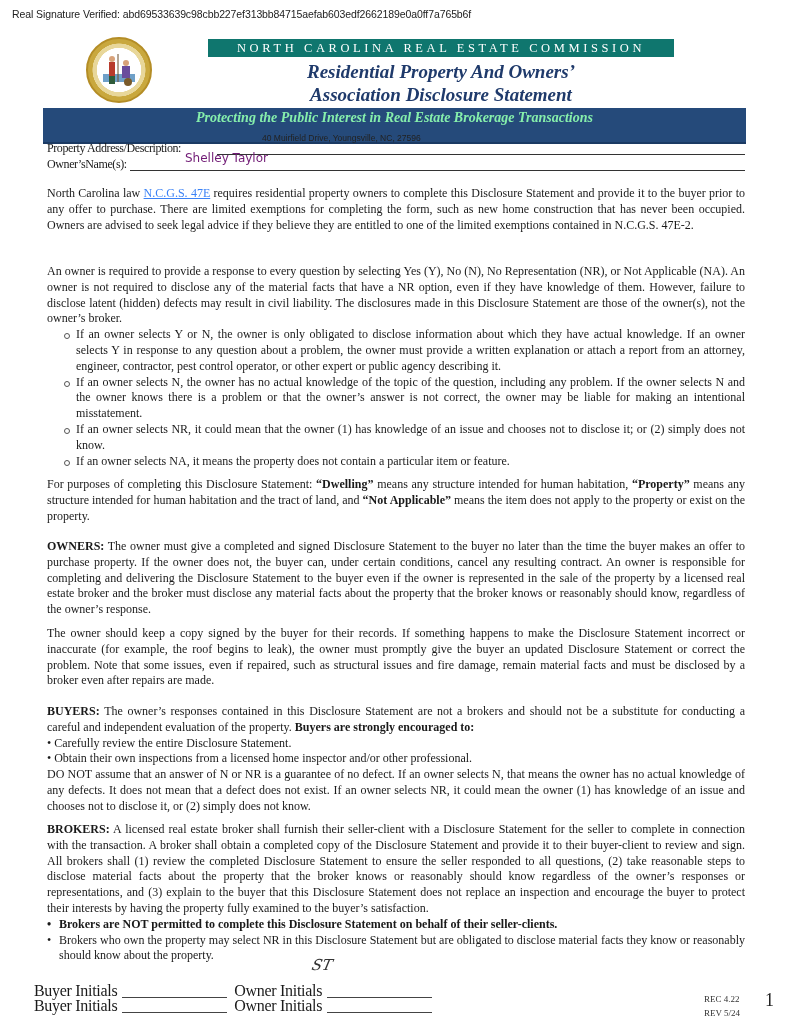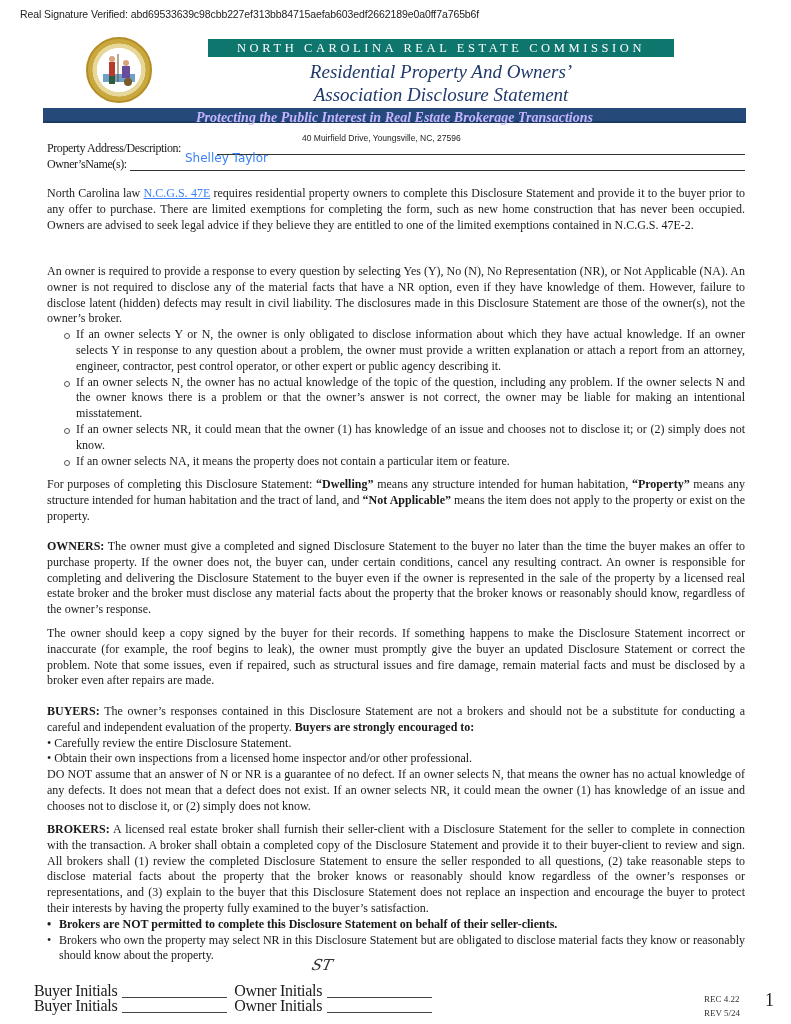--- a/index.html
+++ b/index.html
@@ -1,20 +1,20 @@
 <!DOCTYPE html>
 <html><head>
   <meta charset="utf-8">
   <style>
     * { box-sizing: border-box; margin: 0; padding: 0; }
     html, body { width: 791px; height: 1024px; background: #ffffff; overflow: hidden; }
     body { position: relative; font-family: "Liberation Serif", serif; color: #1a1a1a; }
 
     .sig-verified {
-      position: absolute; left: 20px; top: 8px;
+      position: absolute; left: 12px; top: 8px;
       font-family: "Liberation Sans", sans-serif; font-size: 10.5px; color: #222;
       letter-spacing: -0.1px;
     }
 
     .seal {
       position: absolute; left: 86px; top: 37px; width: 66px; height: 66px;
       border-radius: 50%;
       background: radial-gradient(circle at 50% 50%, #ffffff 0 50%, #e8d79a 51% 60%, #c9a83e 61% 100%);
       border: 2px solid #b48d26;
     }
@@ -25,44 +25,44 @@
     .commission-banner {
       position: absolute; left: 208px; top: 39px; width: 466px; height: 18px;
       background: #0f766e; color: #ffffff;
       font-family: "Liberation Serif", serif; font-size: 12.5px; letter-spacing: 3.6px;
       text-align: center; line-height: 18px;
     }
 
     .form-title {
       position: absolute; left: 208px; top: 60px; width: 466px;
       text-align: center; color: #1f3a6b;
-      font-family: "Liberation Serif", serif; font-style: italic; font-weight: normal;
+      font-family: "Liberation Serif", serif; font-style: italic; font-weight: bold;
       font-size: 19px; line-height: 23px;
     }
 
     .tagline-bar {
-      position: absolute; left: 43px; top: 108px; width: 703px; height: 15px;
-      background: #254a7a; color: #c4b5fd; border-bottom: 2px solid #1b3a63;
+      position: absolute; left: 43px; top: 108px; width: 703px; height: 36px;
+      background: #254a7a; color: #86efac; border-bottom: 2px solid #1b3a63;
       font-family: "Liberation Serif", serif; font-style: italic; font-weight: bold;
       font-size: 14px; text-align: center; line-height: 19px;
     }
 
     .addr-value {
       position: absolute; left: 262px; top: 133px;
-      font-family: "Liberation Sans", sans-serif; font-size: 8.5px; color: #222; margin-left: 40px;
+      font-family: "Liberation Sans", sans-serif; font-size: 8.5px; color: #222;
     }
     .field-row {
       position: absolute; left: 47px; width: 698px; height: 14px;
       font-size: 12px; line-height: 14px; display: flex; align-items: flex-end;
     }
     .field-row .label { white-space: nowrap; letter-spacing: -0.4px; }
     .field-row .line { flex: 1; border-bottom: 1px solid #333; height: 12px; position: relative; }
     .owner-value {
       position: absolute; left: 185px; top: 151px;
-      font-family: "DejaVu Sans", sans-serif; font-size: 12px; color: #3b82f6;
+      font-family: "DejaVu Sans", sans-serif; font-size: 12px; color: #701a75;
     }
 
     .body-text {
       position: absolute; left: 47px; width: 698px;
       font-size: 12px; line-height: 15.8px; text-align: justify; color: #1a1a1a;
     }
     .body-text p { margin: 0; }
     .link { color: #3b82f6; text-decoration: underline; }
     .b { font-weight: bold; }
 

